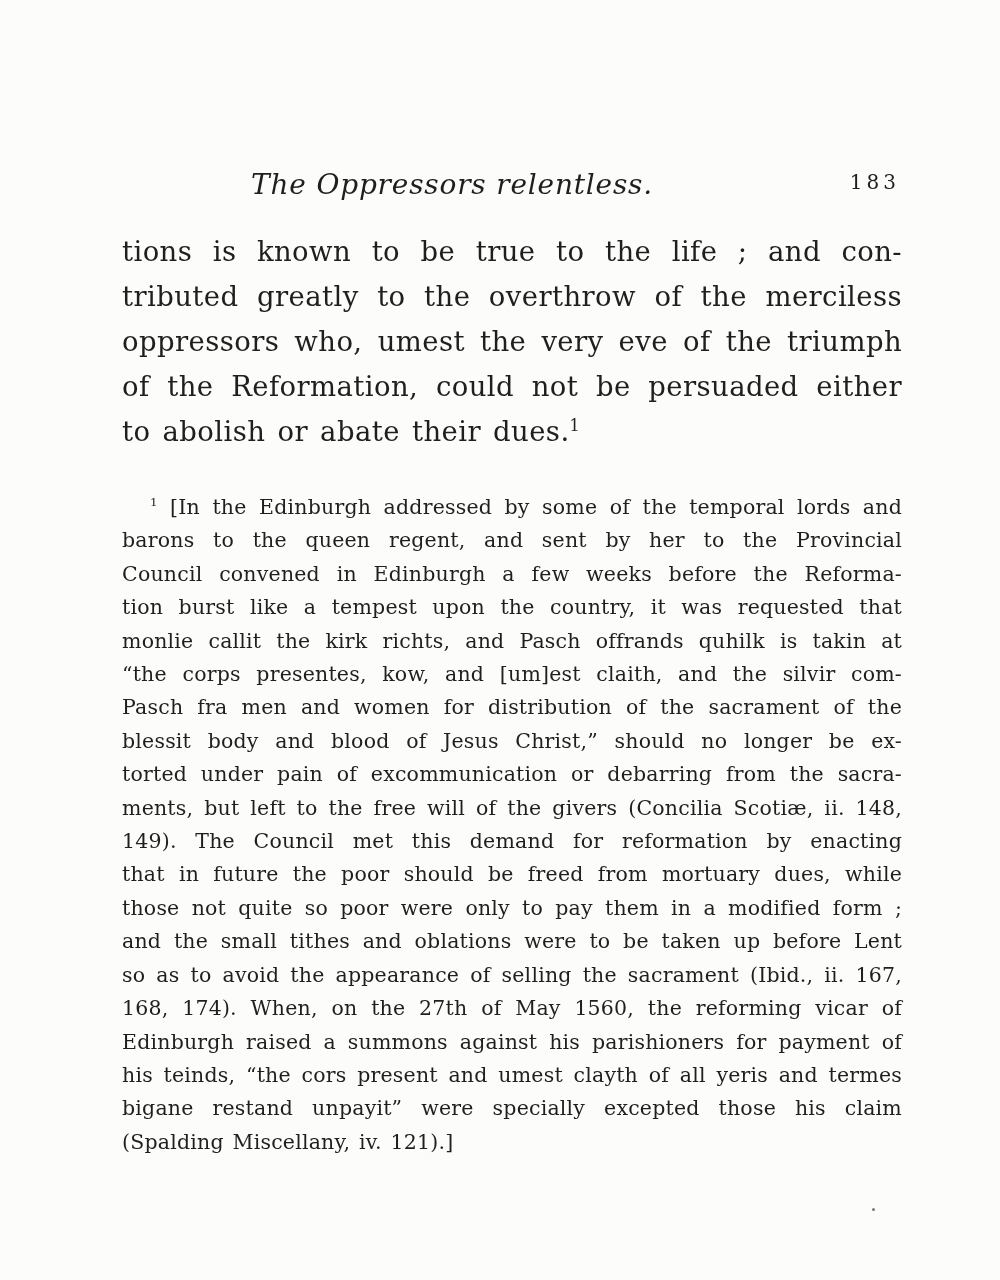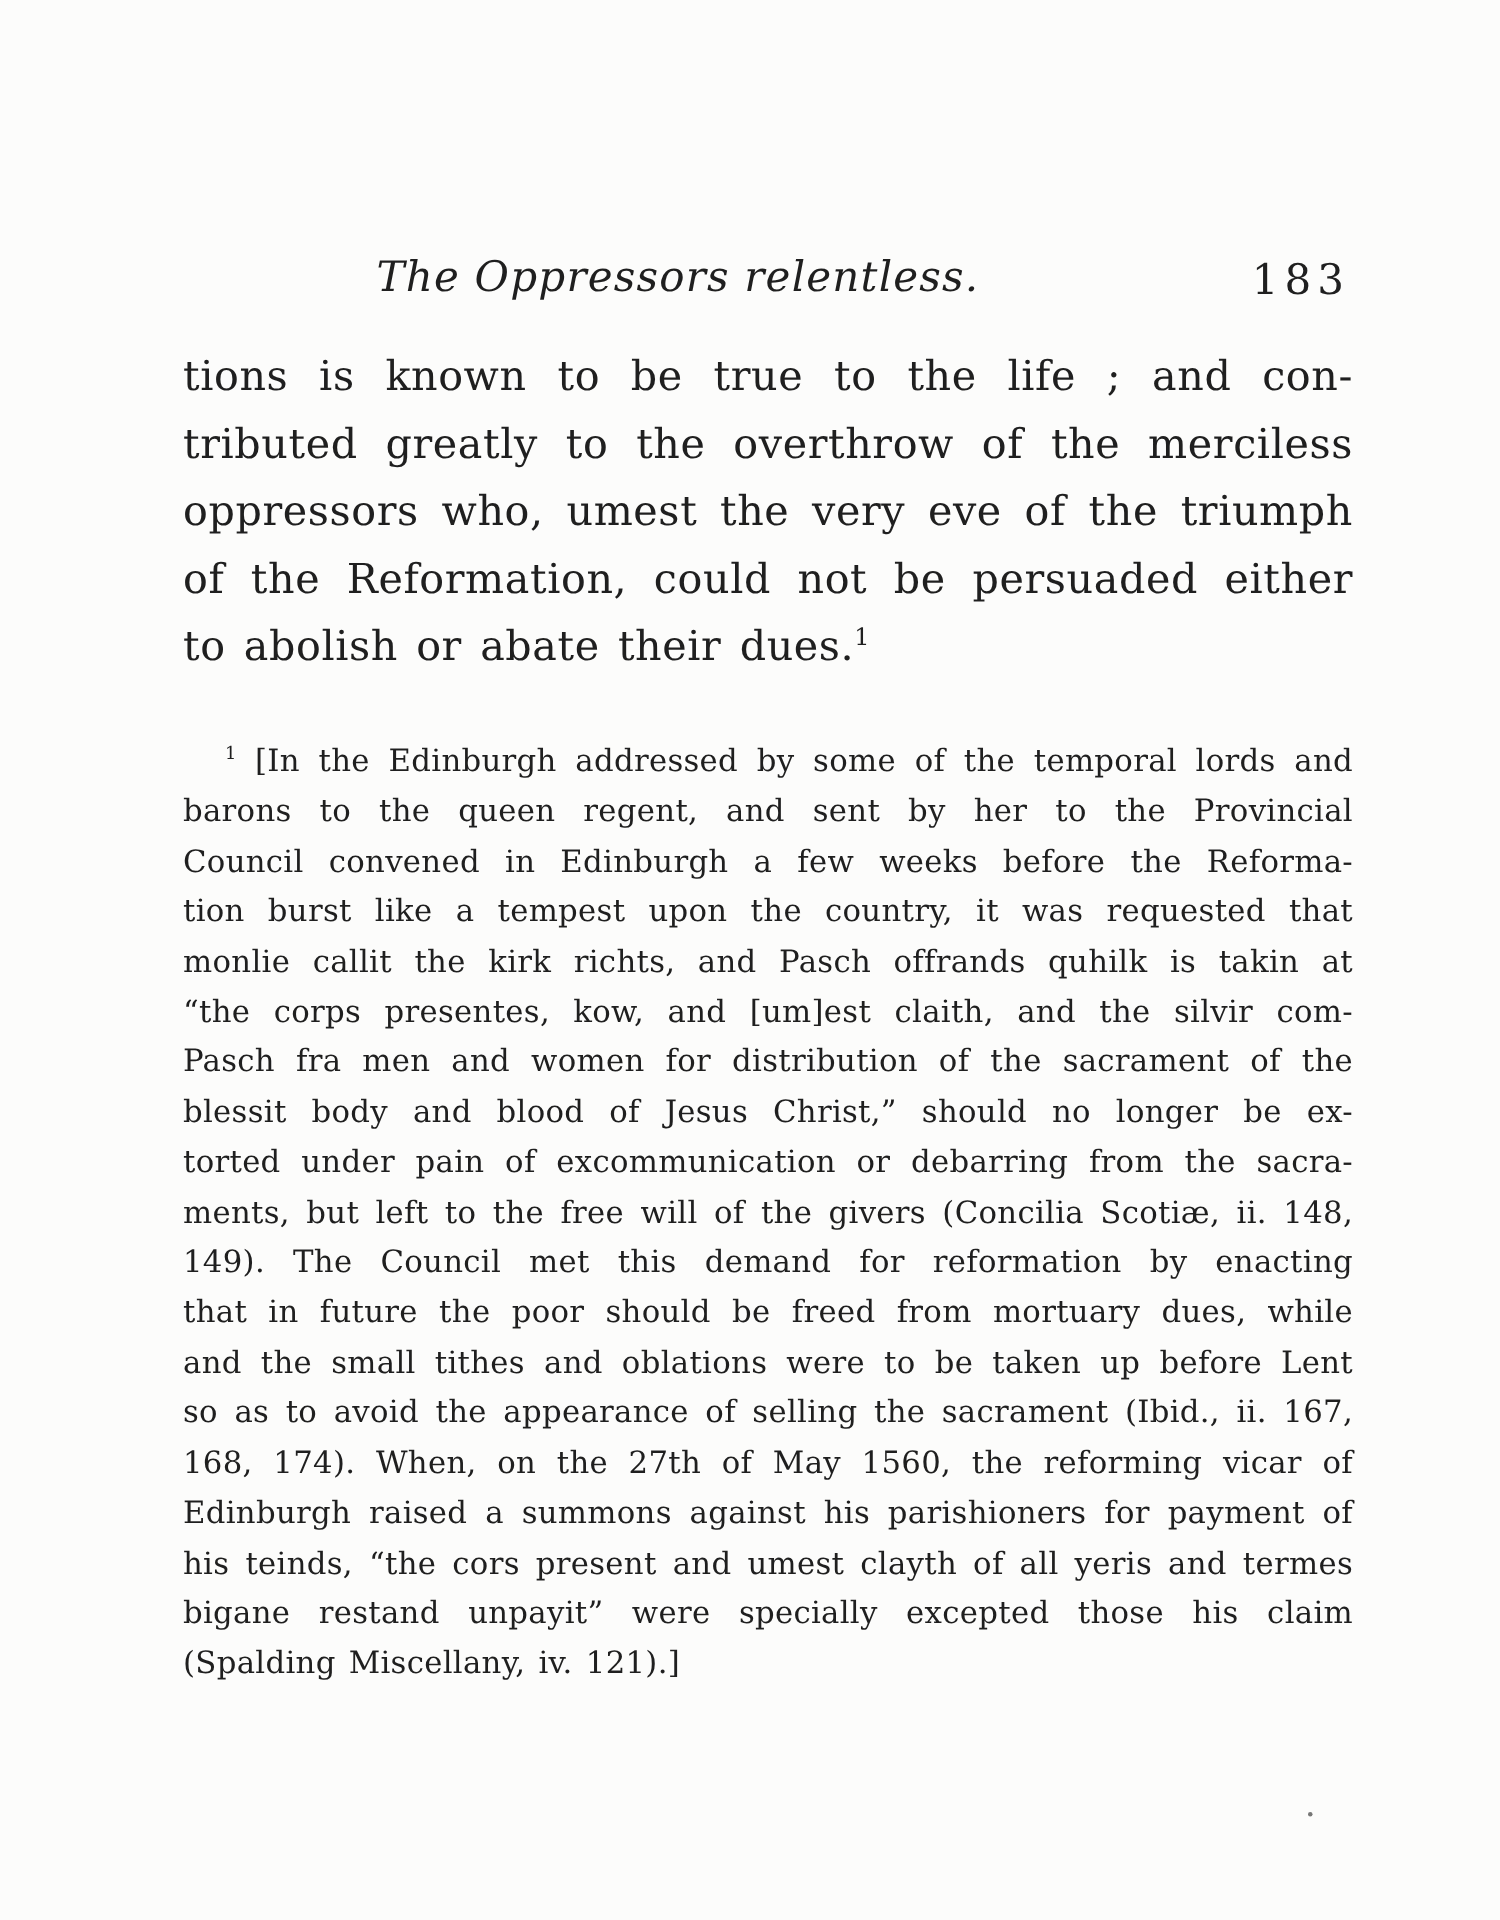--- a/index.html
+++ b/index.html
@@ -37,21 +37,21 @@
     font-style: italic;
     font-size: 28px;
     letter-spacing: 0.8px;
     padding-right: 120px; 
     white-space: nowrap;
   }
   .page-number {
     position: absolute;
     right: 2px;
     top: 2px;
-    font-size: 28px;
+    font-size: 20px;
     letter-spacing: 4px;
     font-style: normal;
   }
   .body-text {
     margin-top: 19px;
     font-size: 27.5px;
     line-height: 45px;
     letter-spacing: 0.4px;
     word-spacing: 3px;
   }
@@ -114,20 +114,21 @@
       <div class="fline j">Council convened in Edinburgh a few weeks before the Reforma-</div>
       <div class="fline j">tion burst like a tempest upon the country, it was requested that</div>
       <div class="fline j">monlie callit the kirk richts, and Pasch offrands quhilk is takin at</div>
       <div class="fline j">“the corps presentes, kow, and [um]est claith, and the silvir com-</div>
       <div class="fline j">Pasch fra men and women for distribution of the sacrament of the</div>
       <div class="fline j">blessit body and blood of Jesus Christ,” should no longer be ex-</div>
       <div class="fline j">torted under pain of excommunication or debarring from the sacra-</div>
       <div class="fline j">ments, but left to the free will of the givers (Concilia Scotiæ, ii. 148,</div>
       <div class="fline j">149). The Council met this demand for reformation by enacting</div>
       <div class="fline j">that in future the poor should be freed from mortuary dues, while</div>
+      <div class="fline j">those not quite so poor were only to pay them in a modified form ;</div>
       <div class="fline j">and the small tithes and oblations were to be taken up before Lent</div>
       <div class="fline j">so as to avoid the appearance of selling the sacrament (Ibid., ii. 167,</div>
       <div class="fline j">168, 174). When, on the 27th of May 1560, the reforming vicar of</div>
       <div class="fline j">Edinburgh raised a summons against his parishioners for payment of</div>
       <div class="fline j">his teinds, “the cors present and umest clayth of all yeris and termes</div>
       <div class="fline j">bigane restand unpayit” were specially excepted those his claim</div>
       <div class="fline">(Spalding Miscellany, iv. 121).]</div>
     </div>
 
   </div>

